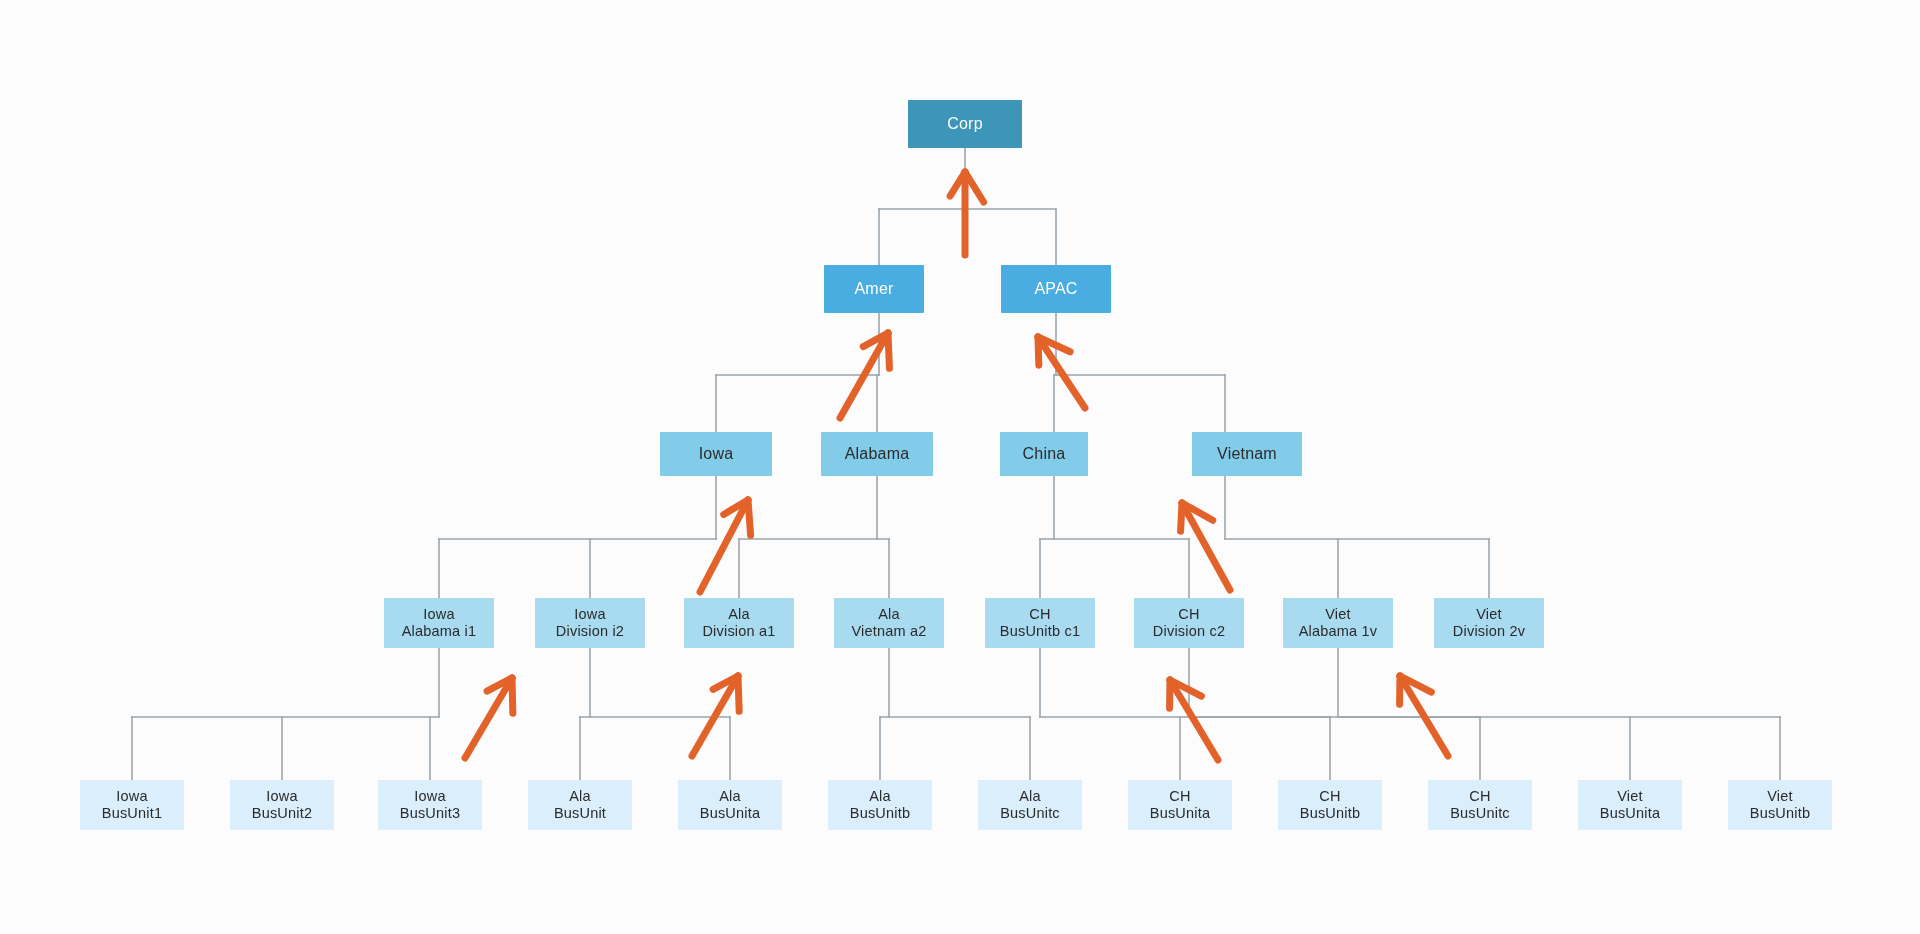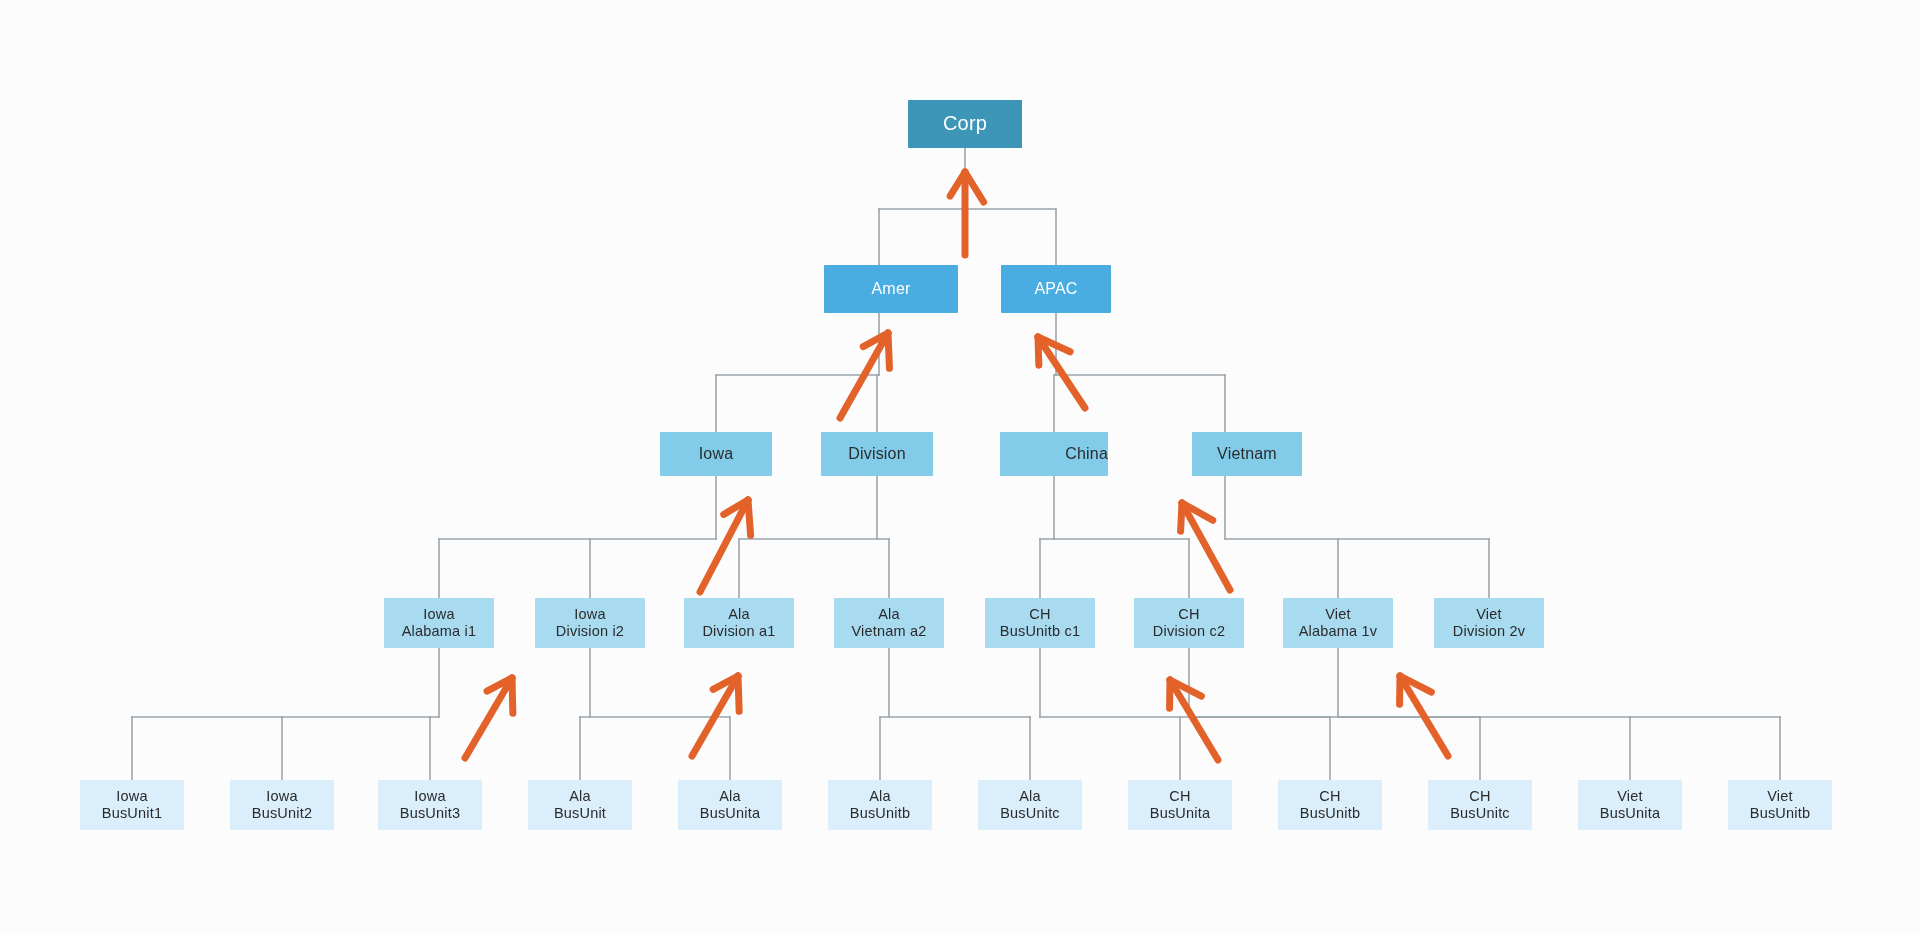--- a/index.html
+++ b/index.html
@@ -41,21 +41,21 @@
     line-height: 1.18;
     letter-spacing: 0.2px;
     border-radius: 1px;
   }
   .node .ln { display: block; white-space: nowrap; }
 
   
   .lvl-corp {
     background: #3d95b8;
     color: #ffffff;
-    font-size: 20px;
+    font-size: 16px;
     font-weight: 400;
   }
   .lvl-region {
     background: #4aade2;
     color: #ffffff;
     font-size: 16px;
     font-weight: 400;
   }
   .lvl-country {
     background: #82ccea;
@@ -131,33 +131,33 @@
       <path d="M1480 717 V780" fill="none" stroke="#9aa5ad" stroke-width="1.6" stroke-linecap="square"></path>
       <path d="M1338 648 V717" fill="none" stroke="#9aa5ad" stroke-width="1.6" stroke-linecap="square"></path>
       <path d="M1338 717 H1780" fill="none" stroke="#9aa5ad" stroke-width="1.6" stroke-linecap="square"></path>
       <path d="M1630 717 V780" fill="none" stroke="#9aa5ad" stroke-width="1.6" stroke-linecap="square"></path>
       <path d="M1780 717 V780" fill="none" stroke="#9aa5ad" stroke-width="1.6" stroke-linecap="square"></path>
     </svg>
   <div id="node-layer">
       <div class="node lvl-corp" style="left: 908px; top: 100px; width: 114px; height: 48px;">
         <span class="ln">Corp</span>
       </div>
-      <div class="node lvl-region" style="left: 824px; top: 265px; width: 134px; height: 48px;">
+      <div class="node lvl-region" style="left: 824px; top: 265px; width: 100px; height: 48px;">
         <span class="ln">Amer</span>
       </div>
       <div class="node lvl-region" style="left: 1001px; top: 265px; width: 110px; height: 48px;">
         <span class="ln">APAC</span>
       </div>
       <div class="node lvl-country" style="left: 660px; top: 432px; width: 112px; height: 44px;">
         <span class="ln">Iowa</span>
       </div>
       <div class="node lvl-country" style="left: 821px; top: 432px; width: 112px; height: 44px;">
-        <span class="ln">Division</span>
-      </div>
-      <div class="node lvl-country" style="left: 1000px; top: 432px; width: 108px; height: 44px; align-items: flex-end;">
+        <span class="ln">Alabama</span>
+      </div>
+      <div class="node lvl-country" style="left: 1000px; top: 432px; width: 88px; height: 44px;">
         <span class="ln">China</span>
       </div>
       <div class="node lvl-country" style="left: 1170px; top: 432px; width: 110px; height: 44px; margin-left: 22px;">
         <span class="ln">Vietnam</span>
       </div>
       <div class="node lvl-division" style="left: 384px; top: 598px; width: 110px; height: 50px;">
         <span class="ln">Iowa</span>
         <span class="ln">Alabama i1</span>
       </div>
       <div class="node lvl-division" style="left: 535px; top: 598px; width: 110px; height: 50px;">

